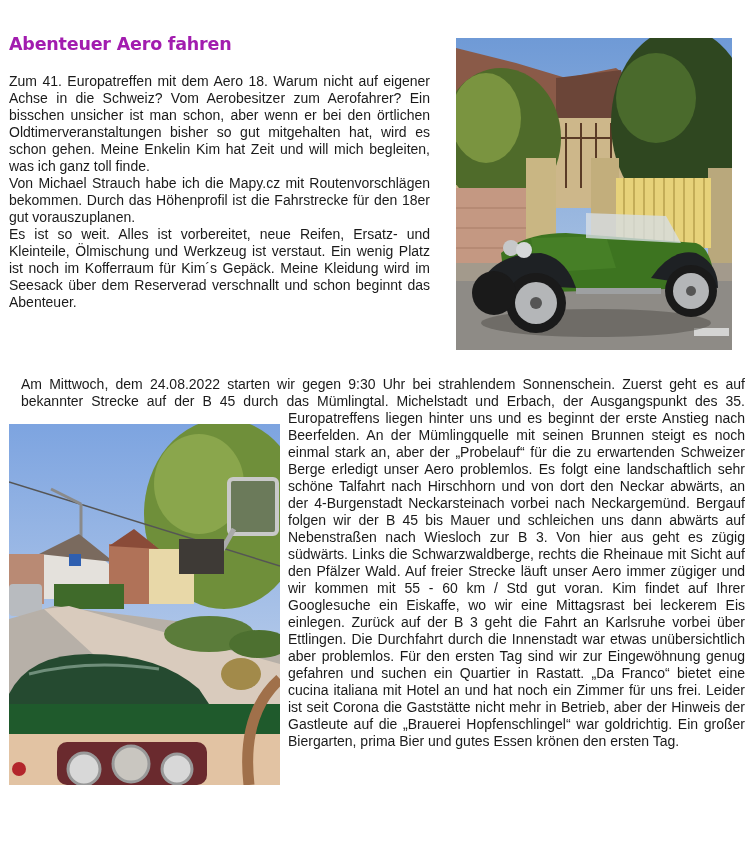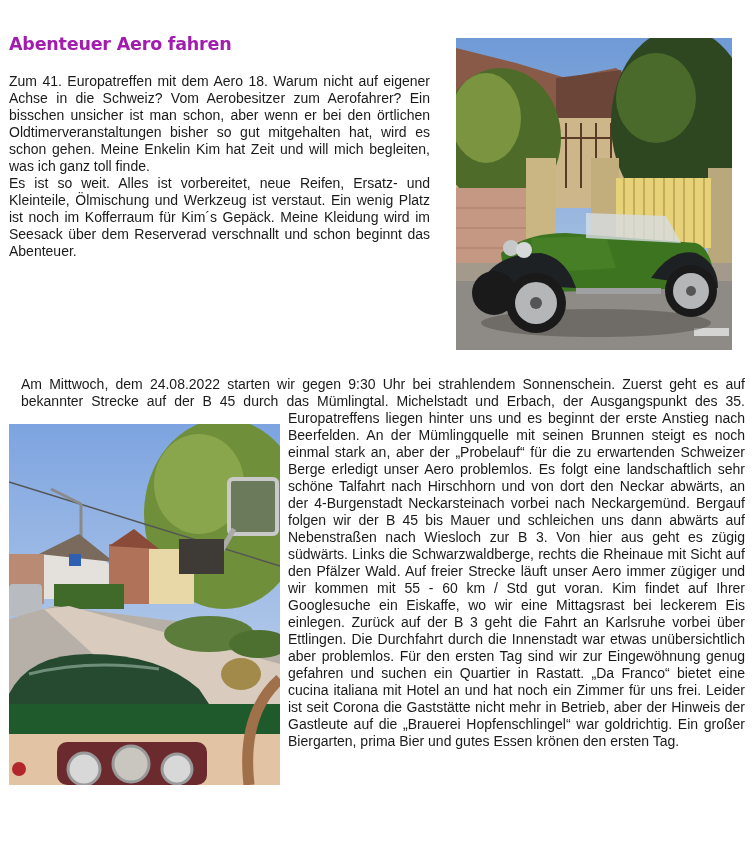--- a/index.html
+++ b/index.html
@@ -18,20 +18,21 @@
   .float-spacer { float: left; width: 279px; height: 371px; margin-top: 3px; }
   svg { display: block; }
 </style>
 </head>
 <body>
 
 <h1 class="title">Abenteuer Aero fahren</h1>
 
 <div class="intro text">
   <p>Zum 41. Europatreffen mit dem Aero 18. Warum nicht auf ei­gener Achse in die Schweiz? Vom Aerobesitzer zum Aerofah­rer? Ein bisschen unsicher ist man schon, aber wenn er bei den örtlichen Oldtimerveranstaltungen bisher so gut mitgehalten hat, wird es schon gehen. Meine Enkelin Kim hat Zeit und will mich begleiten, was ich ganz toll finde.</p>
+  <p>Von Michael Strauch habe ich die Mapy.cz mit Routenvorschlä­gen bekommen. Durch das Höhenprofil ist die Fahrstrecke für den 18er gut vorauszuplanen.</p>
   <p>Es ist so weit. Alles ist vorbereitet, neue Reifen, Ersatz- und Kleinteile, Ölmischung und Werkzeug ist verstaut. Ein wenig Platz ist noch im Kofferraum für Kim´s Gepäck. Meine Kleidung wird im Seesack über dem Reserverad verschnallt und schon beginnt das Abenteuer.</p>
 </div>
 
 <div class="photo photo-car">
   <svg width="276" height="312" viewBox="0 0 276 312">
     <defs>
       <linearGradient id="sky1" x1="0" y1="0" x2="0" y2="1">
         <stop offset="0" stop-color="#6f9ad6"></stop>
         <stop offset="1" stop-color="#b9cde6"></stop>
       </linearGradient>

